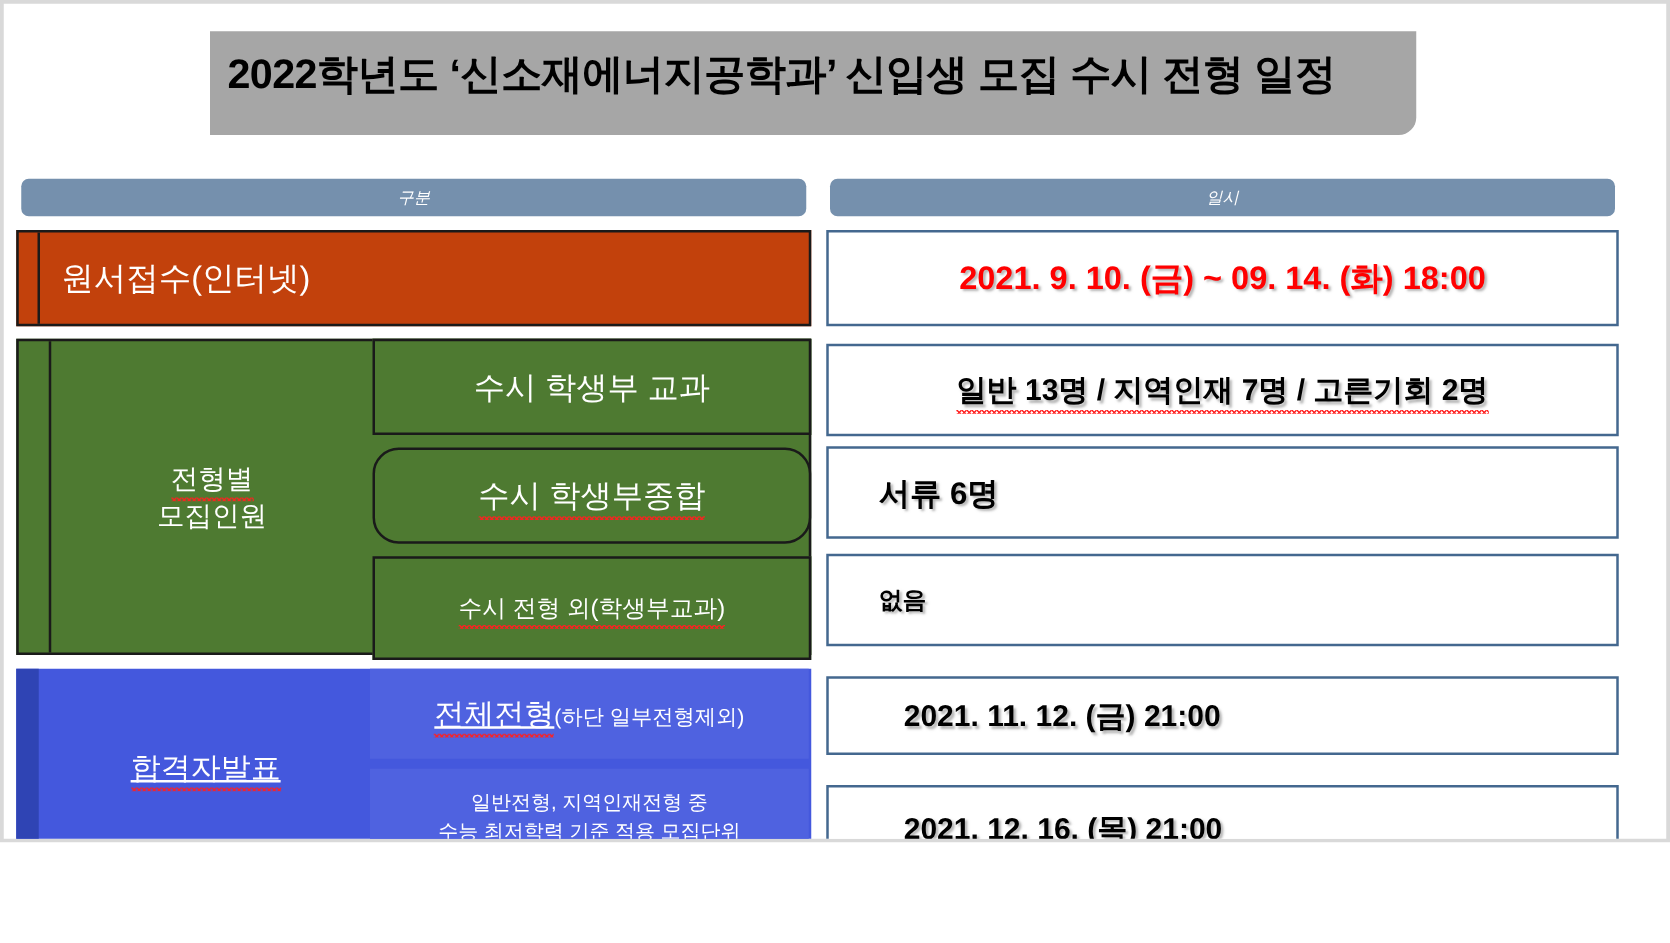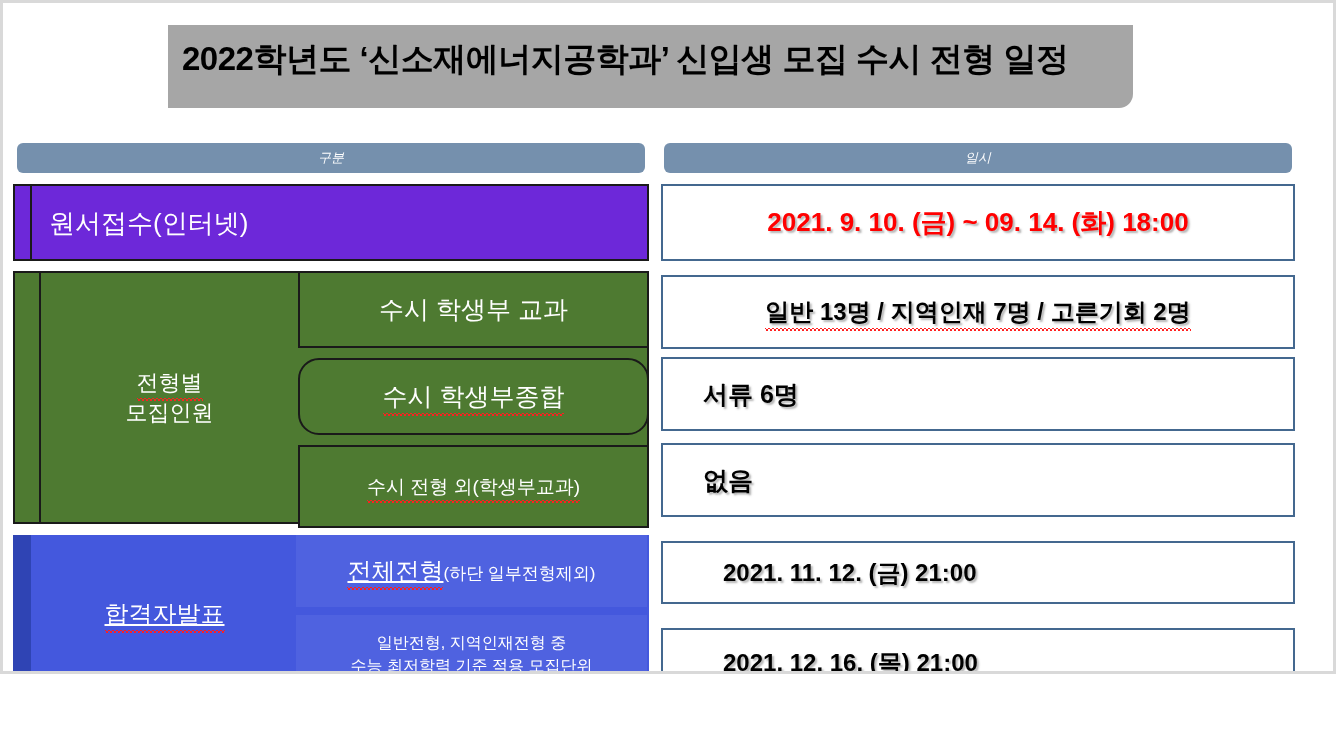--- a/index.html
+++ b/index.html
@@ -68,21 +68,21 @@
     position: absolute;
     box-sizing: border-box;
   }
 
   
   #row1-left {
     left: 10px;
     top: 181px;
     width: 636px;
     height: 77px;
-    background: #6d28d9;
+    background: #c2410c;
     border: 2px solid #1a1a1a;
   }
   #row1-divider {
     position: absolute;
     left: 15px;
     top: 0;
     width: 2px;
     height: 100%;
     background: #1a1a1a;
   }
@@ -228,21 +228,21 @@
     box-sizing: border-box;
     display: flex;
     align-items: center;
     color: #000000;
     font-weight: bold;
     text-shadow: 2px 2px 2px rgba(120,120,120,0.55);
   }
   #val-0 { top: 181px; height: 77px;  justify-content: center; font-size: 26px; color: #ff0000; }
   #val-1 { top: 272px; height: 74px;  justify-content: center; font-size: 24px; }
   #val-2 { top: 354px; height: 74px;  padding-left: 40px; font-size: 25px; }
-  #val-3 { top: 440px; height: 74px;  padding-left: 40px; font-size: 25px; }
+  #val-3 { top: 440px; height: 74px;  padding-left: 40px; font-size: 19px; }
   #val-4 { top: 538px; height: 63px;  padding-left: 60px; font-size: 24px; }
   #val-5 { top: 625px; height: 70px;  padding-left: 60px; font-size: 24px; }
 </style>
 </head>
 <body>
 
 <div id="page">
 
   <div id="title-bar">
     <span id="title-text">2022학년도 ‘신소재에너지공학과’ 신입생 모집 수시 전형 일정</span>

